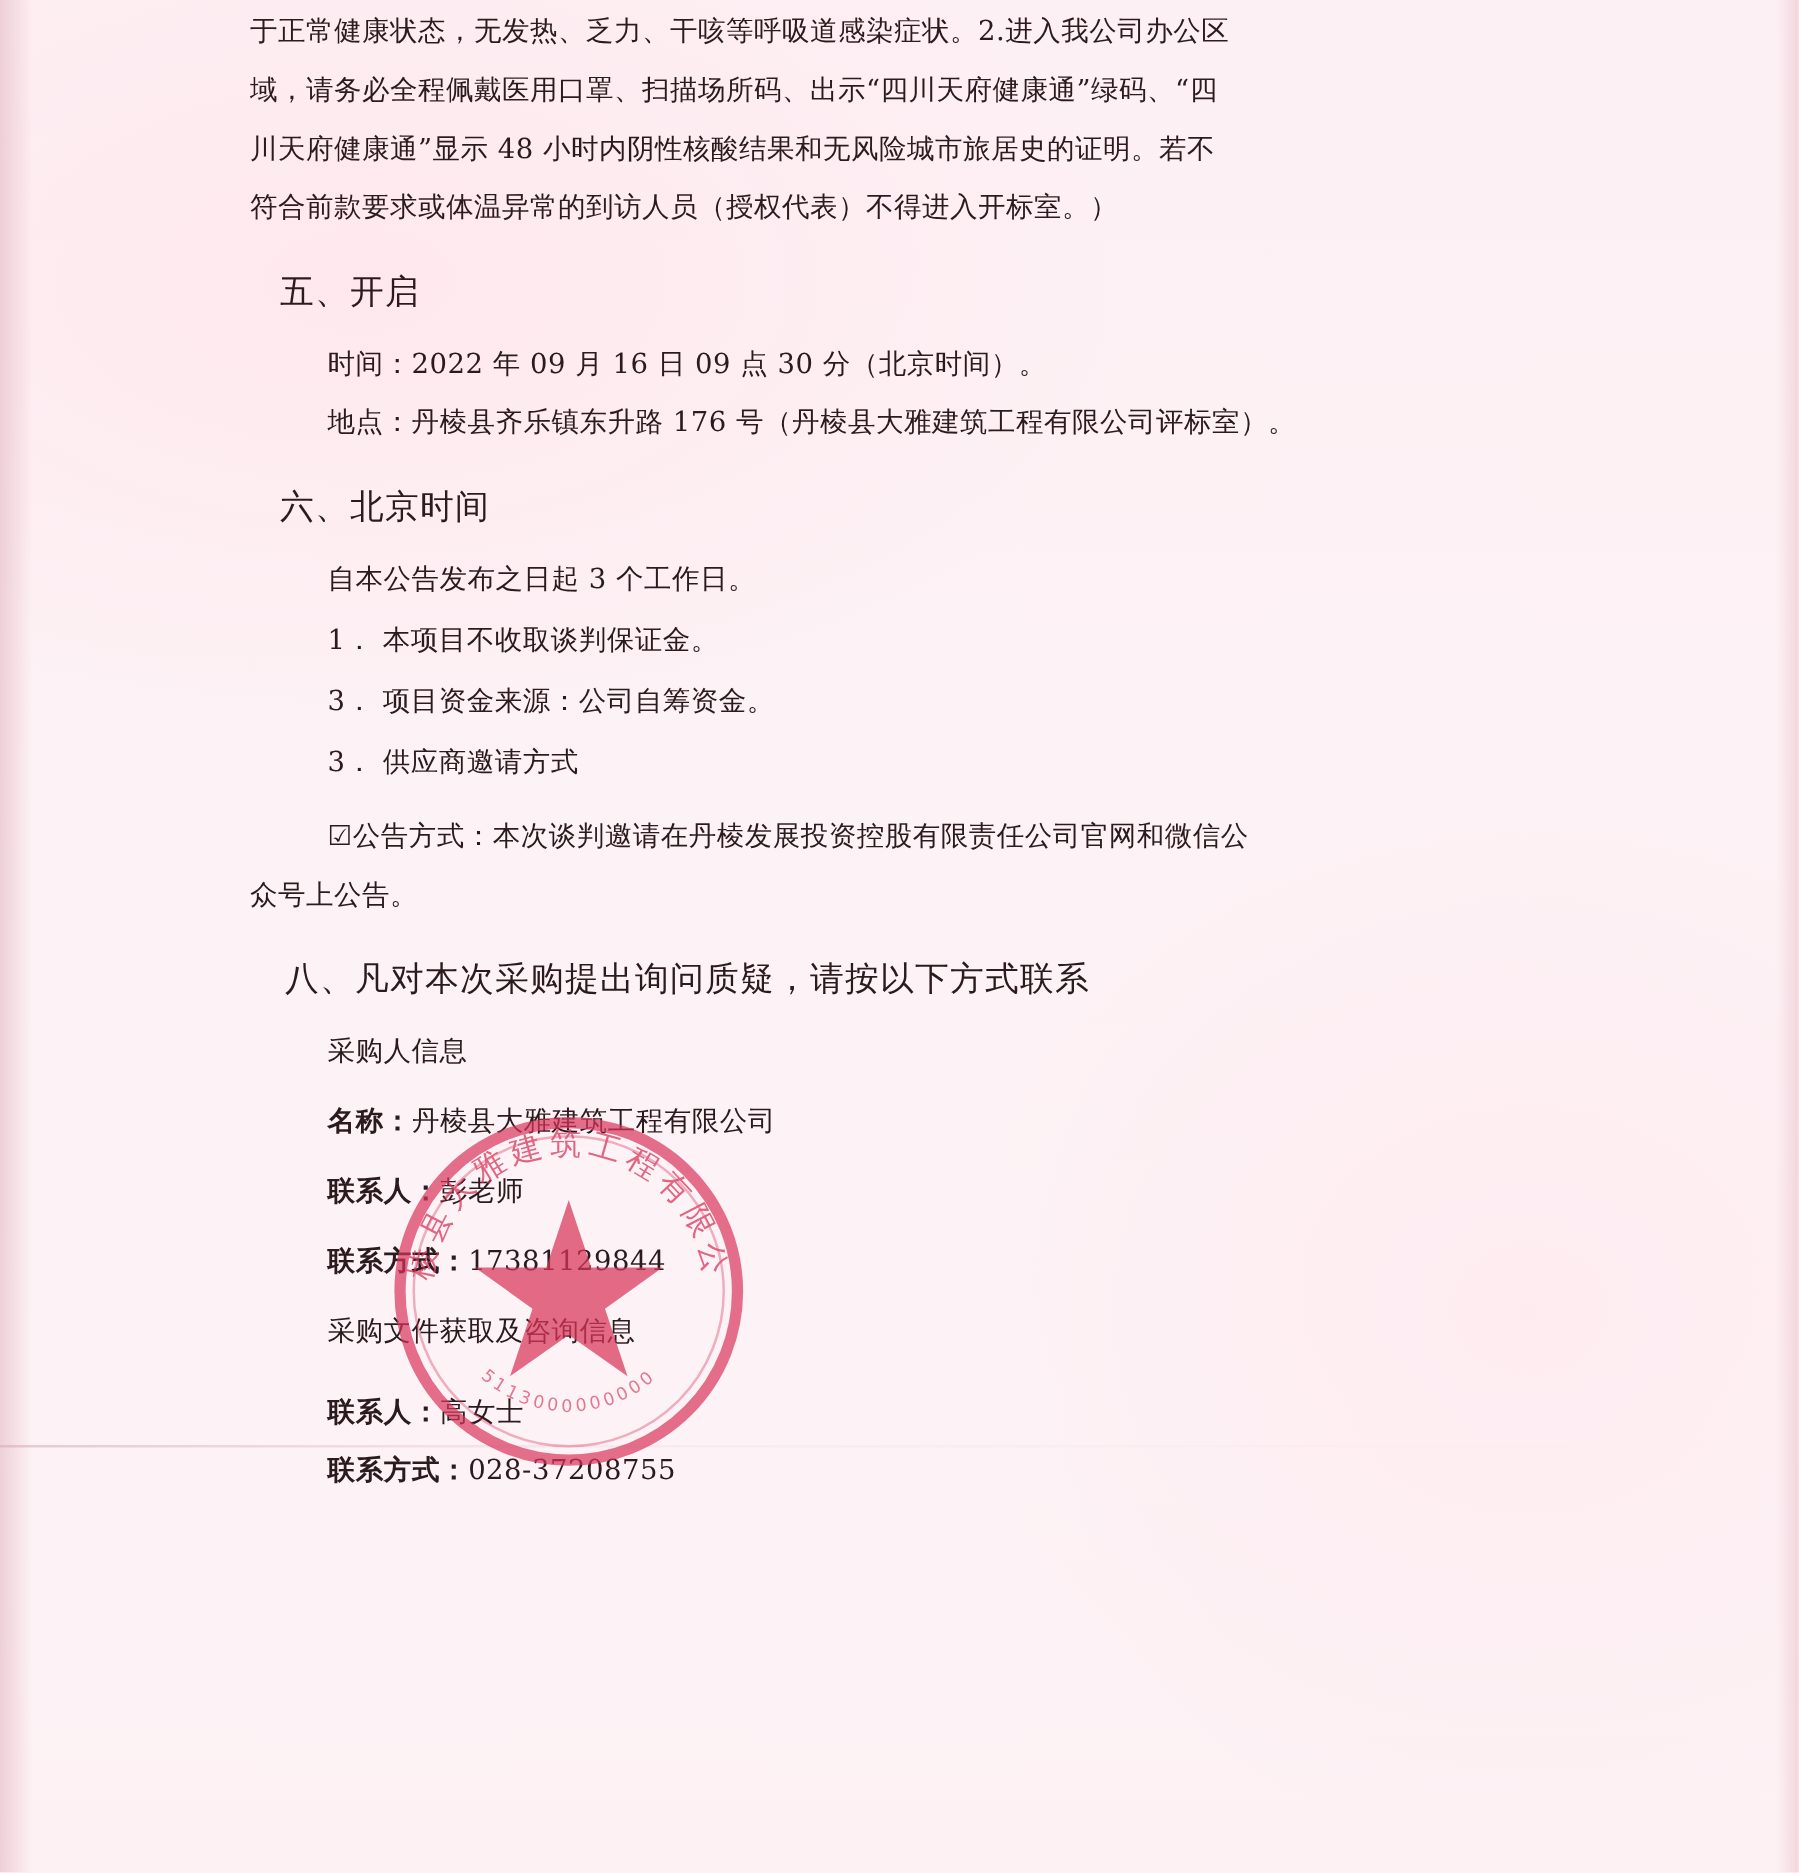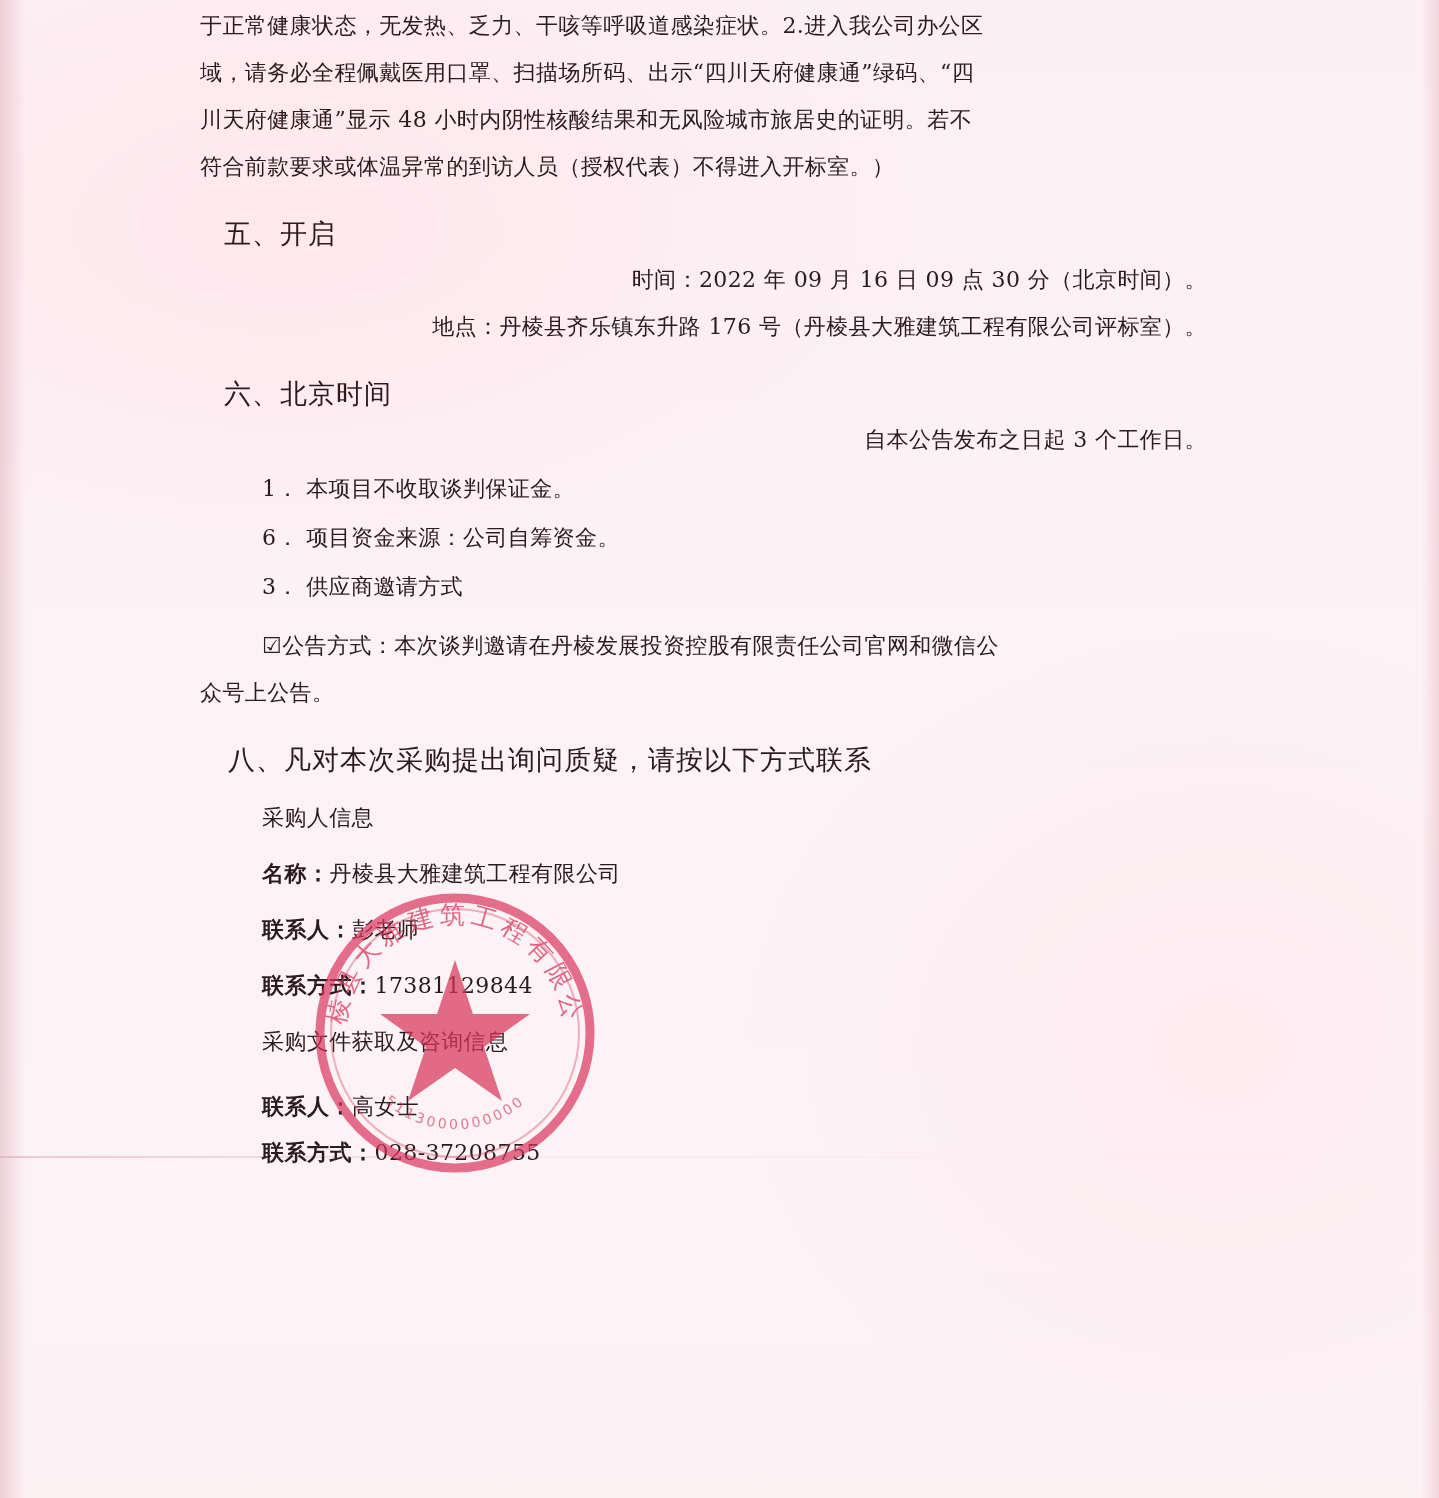--- a/index.html
+++ b/index.html
@@ -76,22 +76,21 @@
     letter-spacing: 1px;
     margin-top: 22px;
     padding-left: 24px;
   }
   .heading.h8 {
     padding-left: 28px;
     margin-top: 22px;
   }
   .body-indent {
     padding-left: 62px;
-    margin-top: 0;
-    text-align: right;
+    margin-top: 12px;
   }
   .numbered {
     padding-left: 62px;
     margin-top: 2px;
   }
   .checkbox-para {
     padding-left: 62px;
     margin-top: 12px;
   }
   .contact-block {
@@ -144,21 +143,21 @@
 
   <div class="heading">六、北京时间</div>
   <div class="body-indent">
     <div class="line">自本公告发布之日起 3 个工作日。</div>
   </div>
 
   <div class="numbered">
     <div class="line">1． 本项目不收取谈判保证金。</div>
   </div>
   <div class="numbered">
-    <div class="line">6． 项目资金来源：公司自筹资金。</div>
+    <div class="line">3． 项目资金来源：公司自筹资金。</div>
   </div>
   <div class="numbered">
     <div class="line">3． 供应商邀请方式</div>
   </div>
 
   <div class="checkbox-para">
     <div class="line"><span>☑</span><span>公告方式：</span><span>本次谈判邀请在丹棱发展投资控股有限责任公司官网和微信公</span></div>
   </div>
   <div class="line" style="padding-left:0;margin-left:-0px">众号上公告。</div>
 

